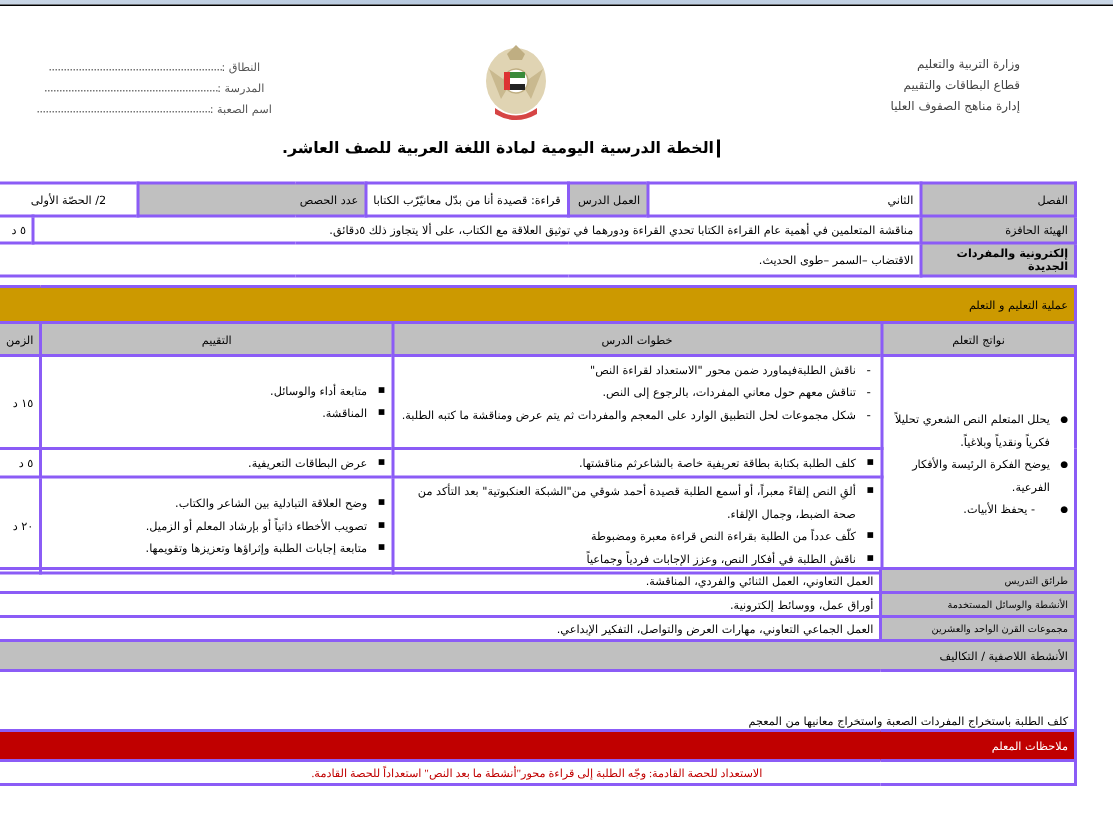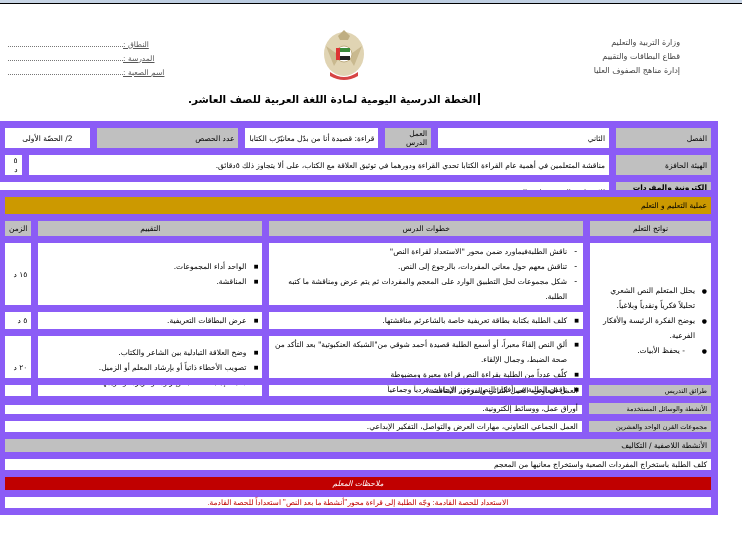--- a/index.html
+++ b/index.html
@@ -3,30 +3,30 @@
 <meta charset="utf-8">
 <style>
   * { box-sizing: border-box; margin: 0; padding: 0; }
   html, body { width: 742px; height: 543px; overflow: hidden; background: #ffffff; }
   body { font-family: "DejaVu Sans", sans-serif; color: #000; position: relative; }
   .topbar { position: absolute; left: 0; top: 0; width: 742px; height: 4px;
     background: linear-gradient(to right, #c9d6e6, #b7c9df 40%, #c9d6e6); border-bottom: 1px solid #000; }
   .hdr-right { position: absolute; right: 62px; top: 36px; width: 160px; text-align: right; direction: rtl;
     font-size: 8px; color: #444; line-height: 14px; }
   .hdr-left { position: absolute; left: 8px; top: 37px; width: 190px; direction: rtl; font-size: 7.5px; color: #555; }
-  .hdr-left .row { display: flex; justify-content: flex-end; align-items: center; height: 14px; text-decoration: underline; }
+  .hdr-left .row { display: flex; justify-content: center; align-items: center; height: 14px; }
   .hdr-left .dots { width: 115px; border-bottom: 1px dotted #777; height: 6px; }
   .emblem { position: absolute; left: 322px; top: 26px; width: 44px; height: 58px; }
   .title { position: absolute; left: 228px; top: 93px; width: 252px; direction: rtl; text-align: right;
     font-size: 10.5px; font-weight: bold; border-right: 2px solid #000; padding-right: 2px; white-space: nowrap; }
   table { border-collapse: collapse; direction: rtl; position: absolute; font-size: 7.5px; }
-  td { border: 7px solid #8b5cf6; padding: 1px 4px; vertical-align: middle; }
+  td { border: 2px solid #8b5cf6; padding: 1px 4px; vertical-align: middle; }
   .gray { background: #c0c0c0; }
   .gold { background: #cc9900; }
-  .red { background: #c00000; color: #fff; text-align: center; font-style: italic; }
+  .red { background: #c00000; color: #fff; text-align: right; }
   #t1 { left: -2px; top: 121px; width: 720px; }
   #t2 { left: -2px; top: 190px; width: 720px; }
   #t3 { left: -2px; top: 378px; width: 720px; }
   .bul { list-style: none; }
   .bul li { position: relative; padding-right: 12px; line-height: 15px; }
   .bul li::before { content: "\25A0"; position: absolute; right: 0; font-size: 5px; top: 0; }
   .dash li::before { content: "-"; font-size: 8px; right: 2px; }
   .dot li::before { content: "\25CF"; font-size: 6px; }
   .center { text-align: center; }
   .red-text { color: #c00000; text-align: center; font-family: Liberation Serif, serif; }
@@ -129,21 +129,21 @@
     </td>
     <td style="vertical-align:top">
       <ul class="bul dash">
         <li>ناقش الطلبةفيماورد ضمن محور "الاستعداد لقراءة النص"</li>
         <li>تناقش معهم حول معاني المفردات، بالرجوع إلى النص.</li>
         <li>شكل مجموعات لحل التطبيق الوارد على المعجم والمفردات ثم يتم عرض ومناقشة ما كتبه الطلبة.</li>
       </ul>
     </td>
     <td>
       <ul class="bul">
-        <li>الواحد أداء المجموعات.</li>
+        <li>متابعة أداء والوسائل.</li>
         <li>المناقشة.</li>
       </ul>
     </td>
     <td>١٥ د</td>
   </tr>
   <tr style="height:16px">
     <td>
       <ul class="bul">
         <li>كلف الطلبة بكتابة بطاقة تعريفية خاصة بالشاعرثم مناقشتها.</li>
       </ul>
@@ -189,21 +189,21 @@
     <td class="gray" style="font-size:6.5px">الأنشطة والوسائل المستخدمة</td>
     <td>أوراق عمل، ووسائط إلكترونية.</td>
   </tr>
   <tr style="height:16px">
     <td class="gray" style="font-size:6.5px">مجموعات القرن الواحد والعشرين</td>
     <td>العمل الجماعي التعاوني، مهارات العرض والتواصل، التفكير الإبداعي.</td>
   </tr>
   <tr style="height:20px" class="gray">
     <td colspan="2">الأنشطة اللاصفية / التكاليف</td>
   </tr>
-  <tr style="height:14px">
+  <tr style="height:40px">
     <td colspan="2" style="vertical-align:bottom">كلف الطلبة باستخراج المفردات الصعبة واستخراج معانيها من المعجم</td>
   </tr>
   <tr style="height:20px">
     <td colspan="2" class="red">ملاحظات المعلم</td>
   </tr>
   <tr style="height:16px">
     <td colspan="2" class="red-text">الاستعداد للحصة القادمة: وجّه الطلبة إلى قراءة محور"أنشطة ما بعد النص" استعداداً للحصة القادمة.</td>
   </tr>
 </tbody>
   </table>

